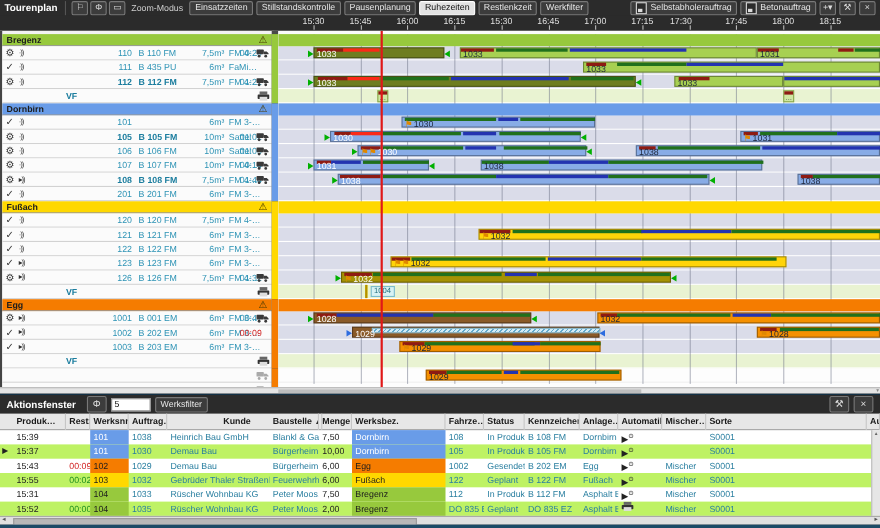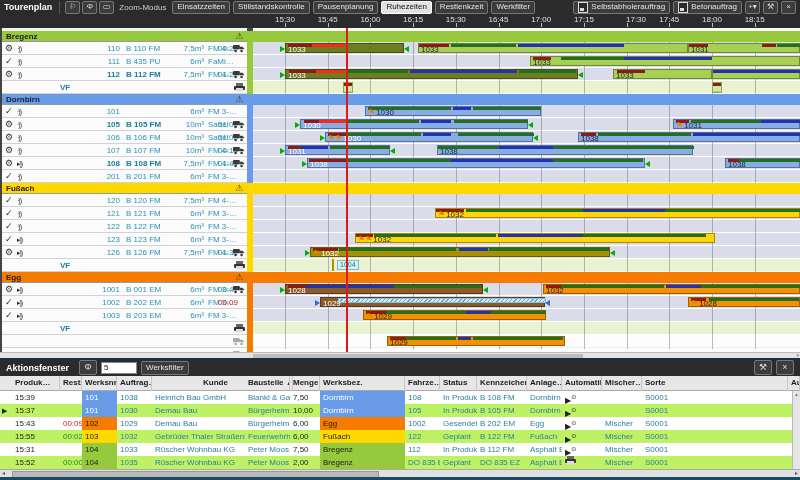--- a/index.html
+++ b/index.html
@@ -142,21 +142,21 @@
       <div class="tick-label" style="left: 393.1px;">16:15</div>
       <div class="tick-mark" style="left: 413.1px;"></div>
       <div class="tick-label" style="left: 435.8px;">15:30</div>
       <div class="tick-mark" style="left: 455.8px;"></div>
       <div class="tick-label" style="left: 478.5px;">16:45</div>
       <div class="tick-mark" style="left: 498.5px;"></div>
       <div class="tick-label" style="left: 521.2px;">17:00</div>
       <div class="tick-mark" style="left: 541.2px;"></div>
       <div class="tick-label" style="left: 563.9px;">17:15</div>
       <div class="tick-mark" style="left: 583.9px;"></div>
-      <div class="tick-label" style="left: 616px;">17:30</div>
+      <div class="tick-label" style="left: 599px;">17:30</div>
       <div class="tick-mark" style="left: 626.6px;"></div>
       <div class="tick-label" style="left: 649.3px;">17:45</div>
       <div class="tick-mark" style="left: 669.3px;"></div>
       <div class="tick-label" style="left: 692px;">18:00</div>
       <div class="tick-mark" style="left: 712px;"></div>
       <div class="tick-label" style="left: 734.7px;">18:15</div>
       <div class="tick-mark" style="left: 754.7px;"></div>
     </div>
 
   <div id="main">

